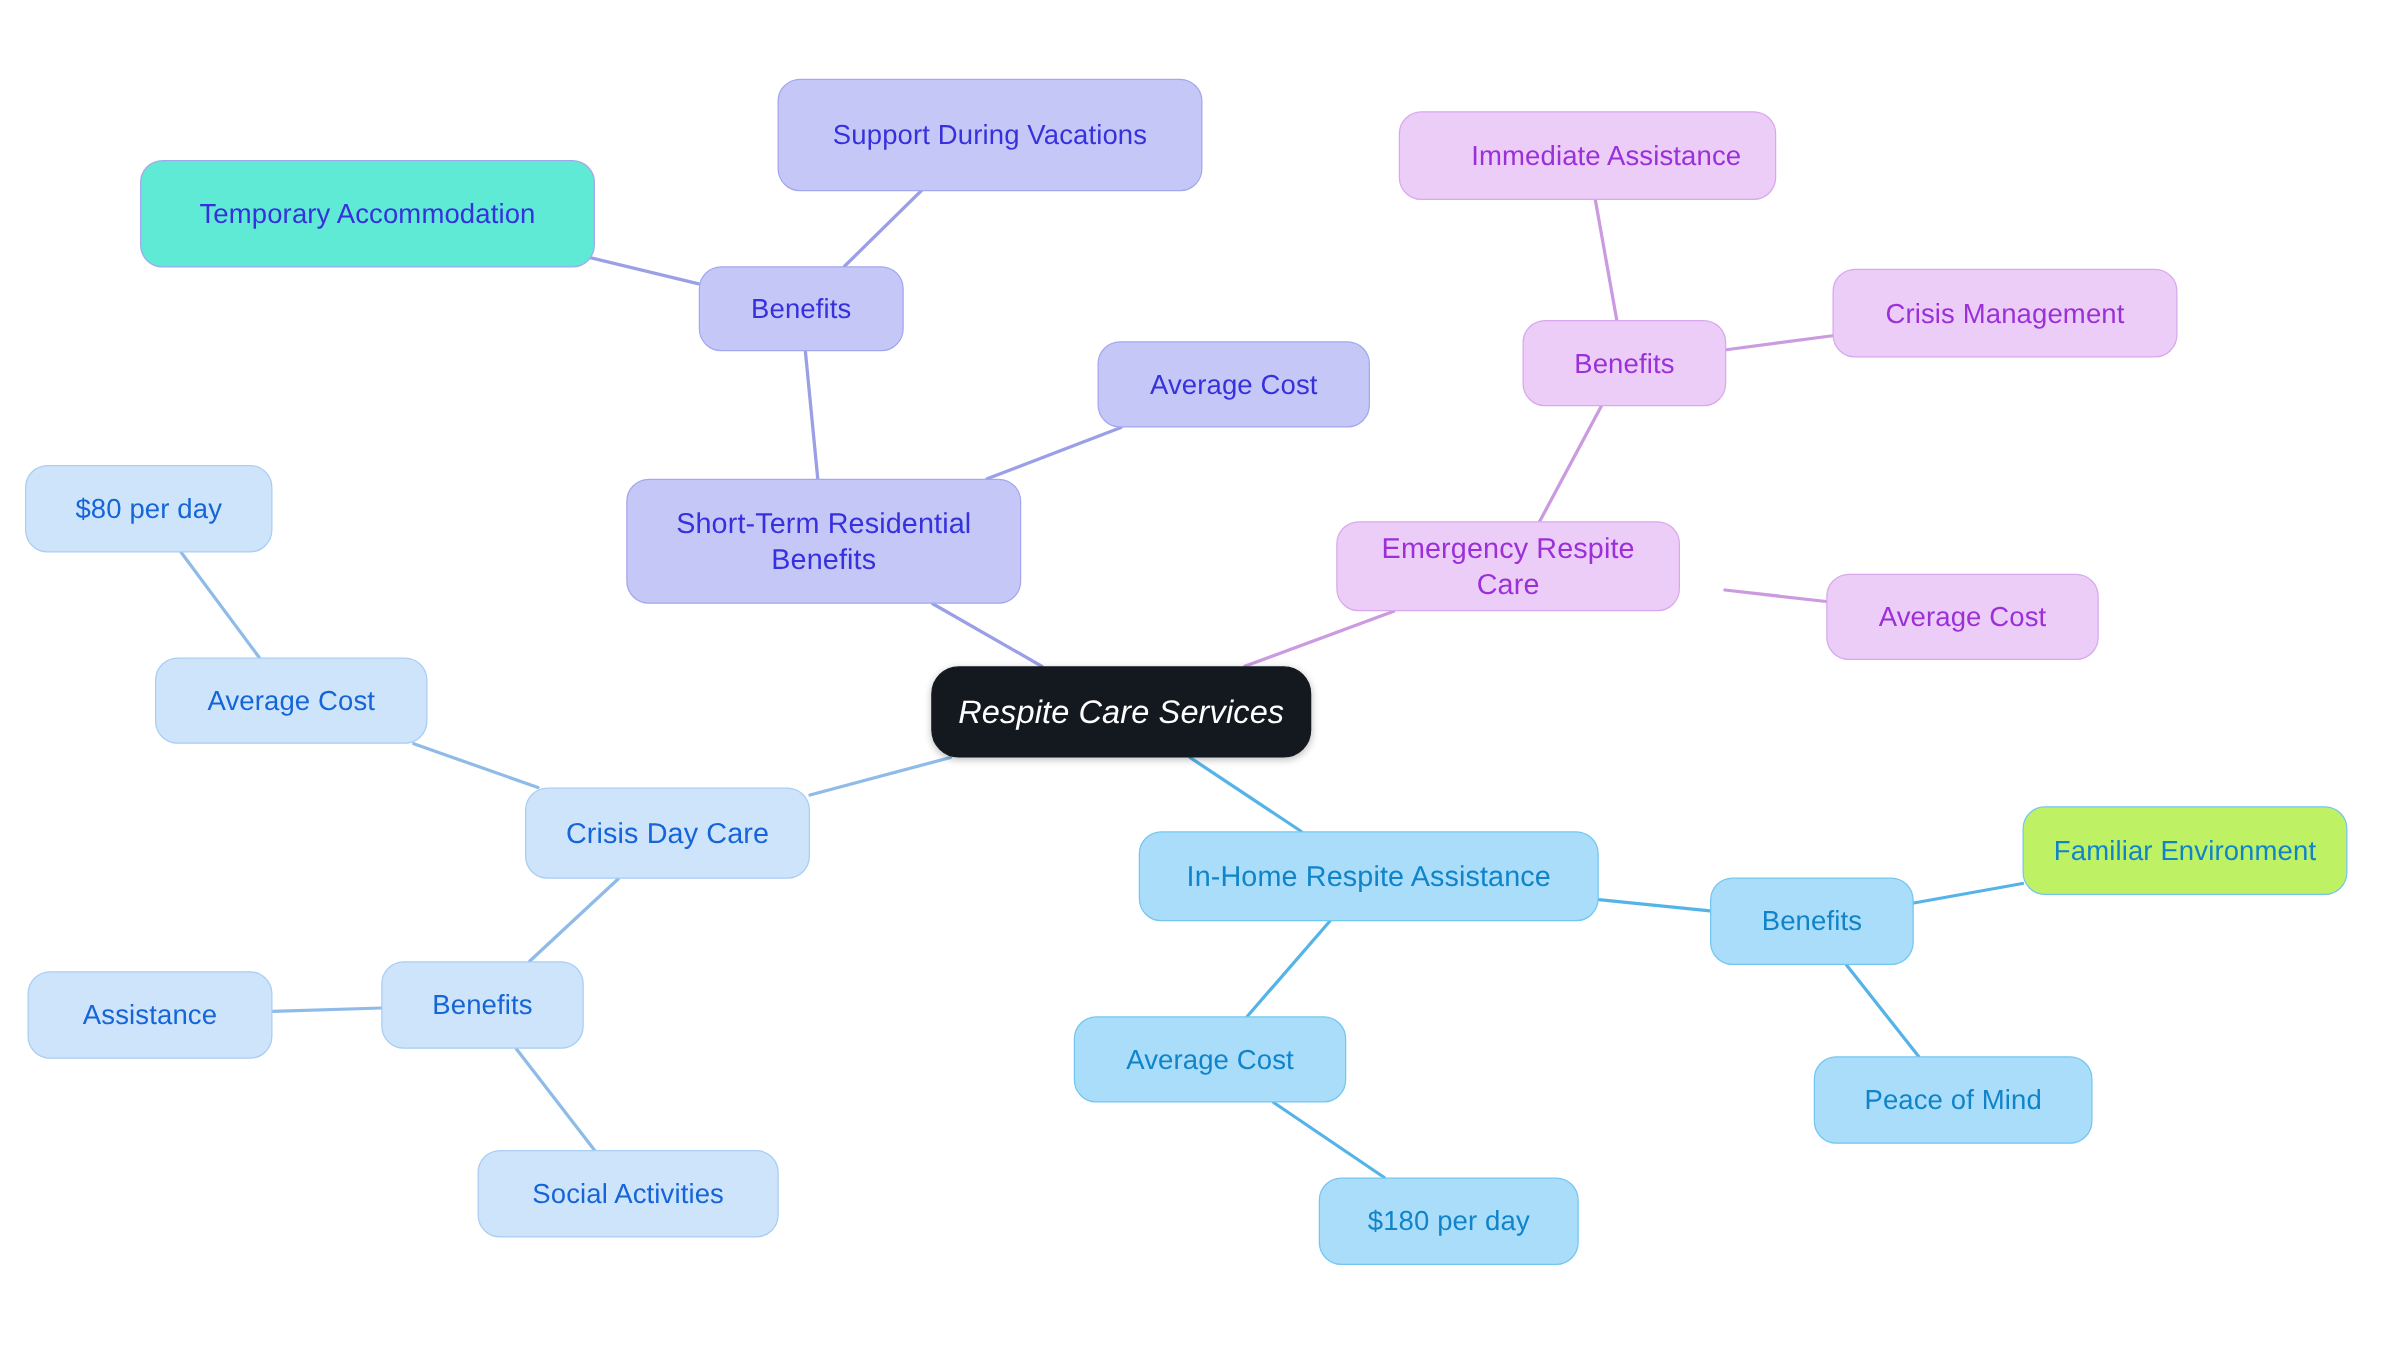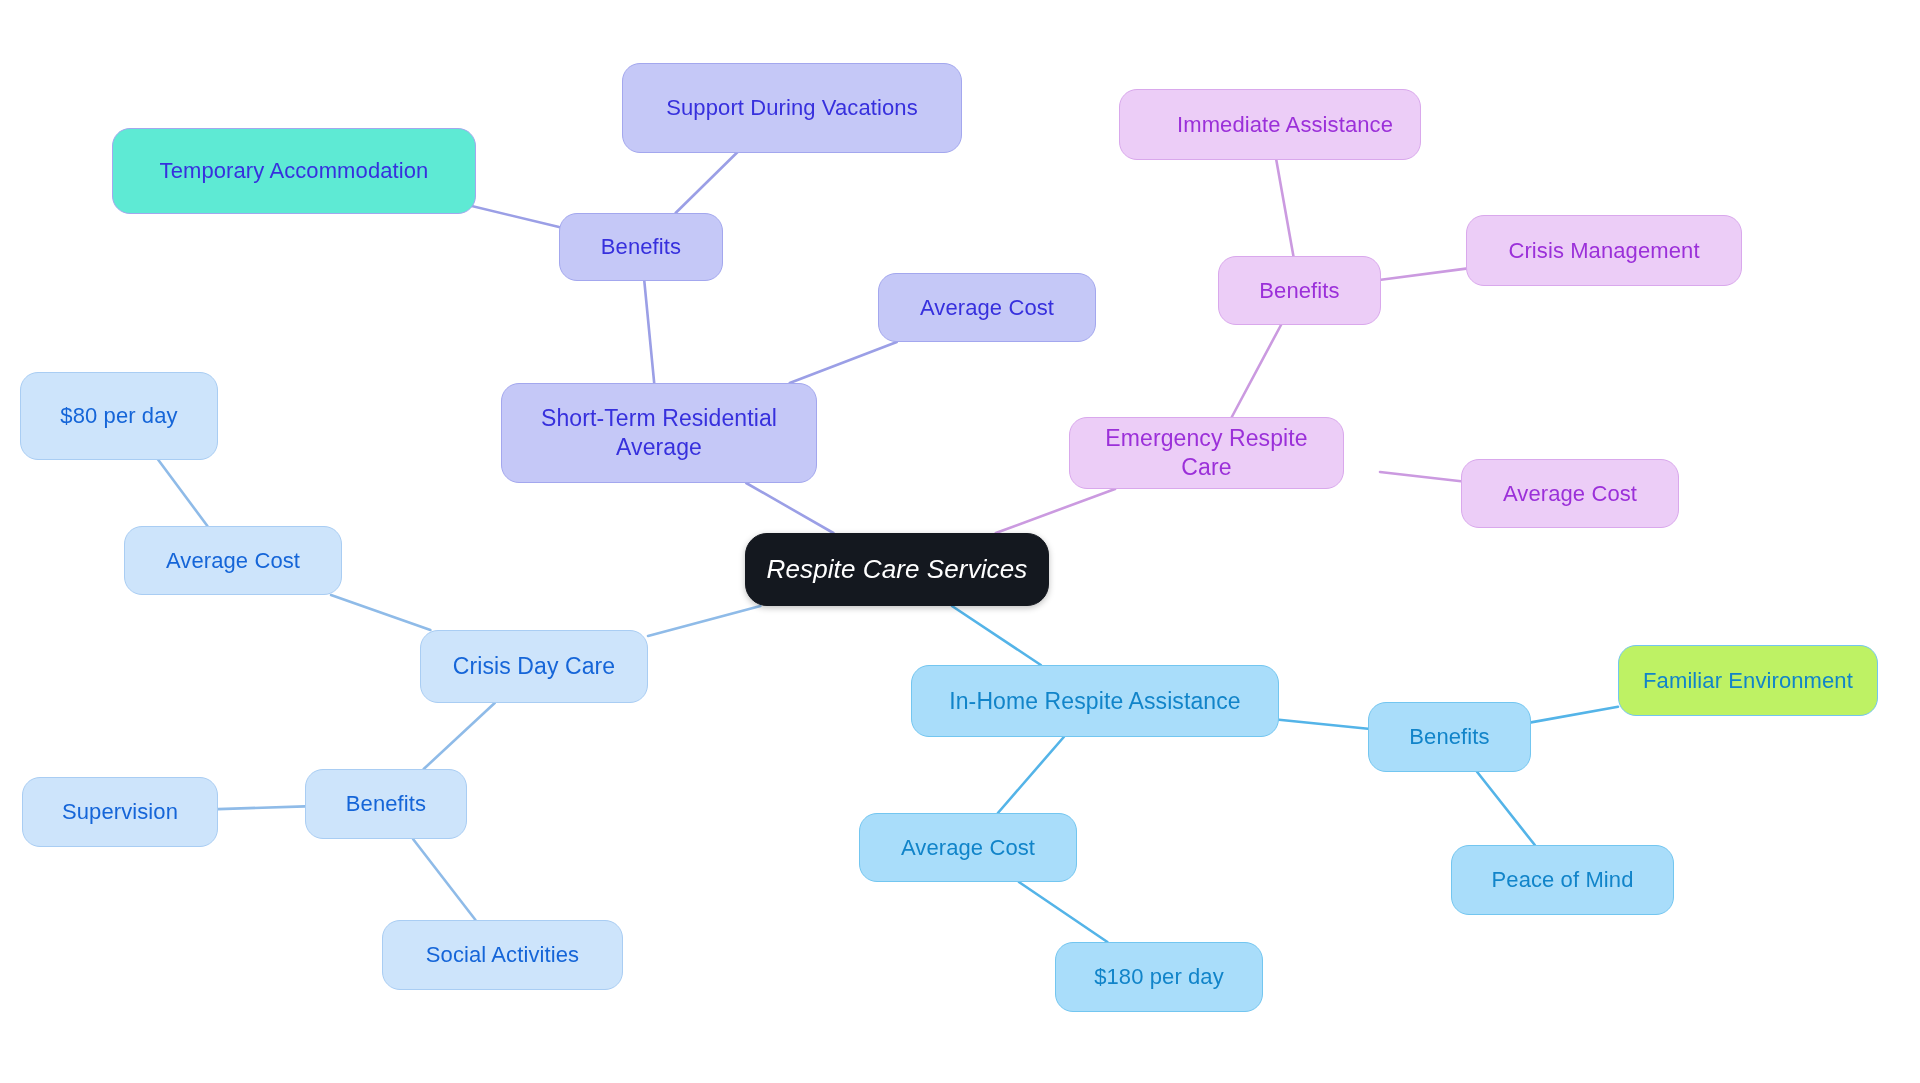--- a/index.html
+++ b/index.html
@@ -67,35 +67,35 @@
       <line x1="952.0" y1="606.0" x2="1040.8" y2="665.0" stroke="#54b4e8" stroke-width="2.6" stroke-linecap="round"></line>
       <line x1="1063.8" y1="737.0" x2="997.9" y2="813.0" stroke="#54b4e8" stroke-width="2.6" stroke-linecap="round"></line>
       <line x1="1018.9" y1="882.0" x2="1107.4" y2="942.0" stroke="#54b4e8" stroke-width="2.6" stroke-linecap="round"></line>
       <line x1="1279.0" y1="719.7" x2="1368.0" y2="728.7" stroke="#54b4e8" stroke-width="2.6" stroke-linecap="round"></line>
       <line x1="1531.0" y1="722.4" x2="1618.0" y2="706.8" stroke="#54b4e8" stroke-width="2.6" stroke-linecap="round"></line>
       <line x1="1477.2" y1="772.0" x2="1534.8" y2="845.0" stroke="#54b4e8" stroke-width="2.6" stroke-linecap="round"></line>
     </svg>
   <div id="node-layer">
       <div class="node node-root" style="left: 745px; top: 533px; width: 304px; height: 73px; font-size: 26px; background: rgb(20, 24, 31); color: rgb(255, 255, 255); border-color: rgb(20, 24, 31); font-style: italic;">Respite Care Services</div>
       <div class="node" style="left: 501px; top: 383px; width: 316px; height: 100px; font-size: 23px; background: rgb(197, 200, 247); color: rgb(55, 48, 221); border-color: rgb(163, 167, 238);">Short-Term Residential
-Average</div>
+Benefits</div>
       <div class="node" style="left: 878px; top: 273px; width: 218px; height: 69px; font-size: 22px; background: rgb(197, 200, 247); color: rgb(55, 48, 221); border-color: rgb(163, 167, 238);">Average Cost</div>
       <div class="node" style="left: 559px; top: 213px; width: 164px; height: 68px; font-size: 22px; background: rgb(197, 200, 247); color: rgb(55, 48, 221); border-color: rgb(163, 167, 238);">Benefits</div>
       <div class="node" style="left: 112px; top: 128px; width: 364px; height: 86px; font-size: 22px; background: #5eead4; color: rgb(55, 48, 221); border-color: rgb(163, 167, 238);">Temporary Accommodation</div>
       <div class="node" style="left: 622px; top: 63px; width: 340px; height: 90px; font-size: 22px; background: rgb(197, 200, 247); color: rgb(55, 48, 221); border-color: rgb(163, 167, 238);">Support During Vacations</div>
       <div class="node" style="left: 1045px; top: 417px; width: 275px; height: 72px; font-size: 23px; background: rgb(236, 205, 247); color: rgb(155, 48, 217); border-color: rgb(217, 168, 236); margin-left: 24px;">Emergency Respite Care</div>
       <div class="node" style="left: 1461px; top: 459px; width: 218px; height: 69px; font-size: 22px; background: rgb(236, 205, 247); color: rgb(155, 48, 217); border-color: rgb(217, 168, 236);">Average Cost</div>
       <div class="node" style="left: 1218px; top: 256px; width: 163px; height: 69px; font-size: 22px; background: rgb(236, 205, 247); color: rgb(155, 48, 217); border-color: rgb(217, 168, 236);">Benefits</div>
       <div class="node" style="left: 1119px; top: 89px; width: 302px; height: 71px; font-size: 22px; background: rgb(236, 205, 247); color: rgb(155, 48, 217); border-color: rgb(217, 168, 236); padding-left: 44px;">Immediate Assistance</div>
       <div class="node" style="left: 1466px; top: 215px; width: 276px; height: 71px; font-size: 22px; background: rgb(236, 205, 247); color: rgb(155, 48, 217); border-color: rgb(217, 168, 236); text-align: right;">Crisis Management</div>
       <div class="node" style="left: 420px; top: 630px; width: 228px; height: 73px; font-size: 23px; background: rgb(205, 228, 251); color: rgb(21, 101, 216); border-color: rgb(169, 205, 243);">Crisis Day Care</div>
       <div class="node" style="left: 124px; top: 526px; width: 218px; height: 69px; font-size: 22px; background: rgb(205, 228, 251); color: rgb(21, 101, 216); border-color: rgb(169, 205, 243);">Average Cost</div>
-      <div class="node" style="left: 20px; top: 372px; width: 198px; height: 88px; font-size: 22px; background: rgb(205, 228, 251); color: rgb(21, 101, 216); border-color: rgb(169, 205, 243);">$80 per day</div>
+      <div class="node" style="left: 20px; top: 372px; width: 198px; height: 70px; font-size: 22px; background: rgb(205, 228, 251); color: rgb(21, 101, 216); border-color: rgb(169, 205, 243);">$80 per day</div>
       <div class="node" style="left: 305px; top: 769px; width: 162px; height: 70px; font-size: 22px; background: rgb(205, 228, 251); color: rgb(21, 101, 216); border-color: rgb(169, 205, 243);">Benefits</div>
-      <div class="node" style="left: 22px; top: 777px; width: 196px; height: 70px; font-size: 22px; background: rgb(205, 228, 251); color: rgb(21, 101, 216); border-color: rgb(169, 205, 243);">Supervision</div>
+      <div class="node" style="left: 22px; top: 777px; width: 196px; height: 70px; font-size: 22px; background: rgb(205, 228, 251); color: rgb(21, 101, 216); border-color: rgb(169, 205, 243);">Assistance</div>
       <div class="node" style="left: 382px; top: 920px; width: 241px; height: 70px; font-size: 22px; background: rgb(205, 228, 251); color: rgb(21, 101, 216); border-color: rgb(169, 205, 243);">Social Activities</div>
       <div class="node" style="left: 911px; top: 665px; width: 368px; height: 72px; font-size: 23px; background: rgb(169, 221, 250); color: rgb(17, 132, 201); border-color: rgb(115, 198, 240);">In-Home Respite Assistance</div>
       <div class="node" style="left: 859px; top: 813px; width: 218px; height: 69px; font-size: 22px; background: rgb(169, 221, 250); color: rgb(17, 132, 201); border-color: rgb(115, 198, 240);">Average Cost</div>
       <div class="node" style="left: 1055px; top: 942px; width: 208px; height: 70px; font-size: 22px; background: rgb(169, 221, 250); color: rgb(17, 132, 201); border-color: rgb(115, 198, 240);">$180 per day</div>
       <div class="node" style="left: 1368px; top: 702px; width: 163px; height: 70px; font-size: 22px; background: rgb(169, 221, 250); color: rgb(17, 132, 201); border-color: rgb(115, 198, 240);">Benefits</div>
       <div class="node" style="left: 1618px; top: 645px; width: 260px; height: 71px; font-size: 22px; background: #bef264; color: rgb(17, 132, 201); border-color: rgb(115, 198, 240);">Familiar Environment</div>
       <div class="node" style="left: 1451px; top: 845px; width: 223px; height: 70px; font-size: 22px; background: rgb(169, 221, 250); color: rgb(17, 132, 201); border-color: rgb(115, 198, 240);">Peace of Mind</div>
     </div>
 </div>
 

